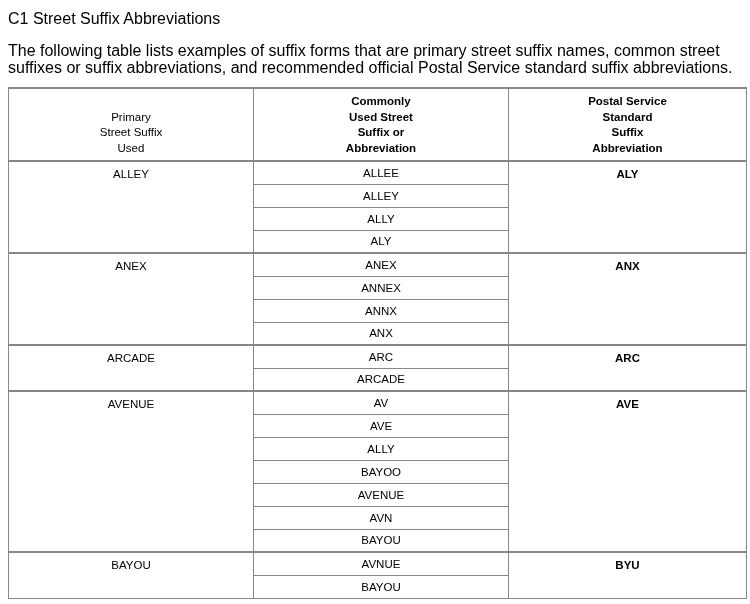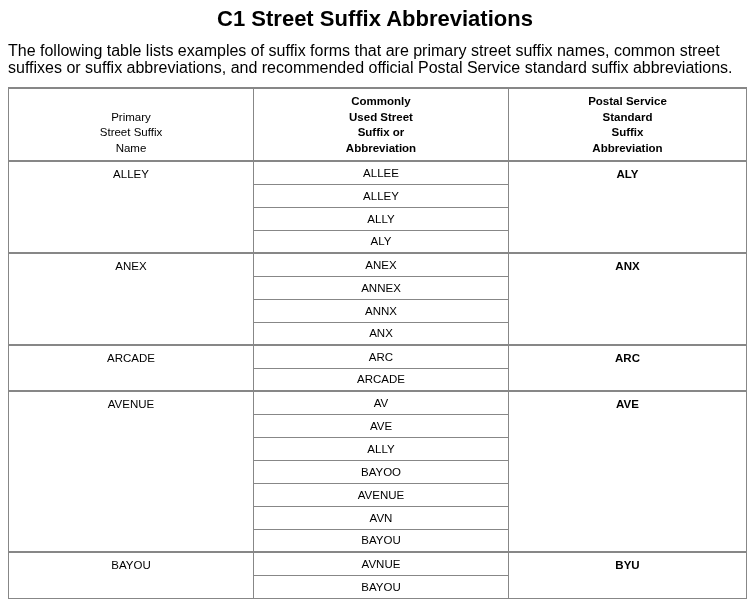--- a/index.html
+++ b/index.html
@@ -8,25 +8,24 @@
   body {
     width: 750px;
     height: 604px;
     overflow: hidden;
     margin: 0;
     padding: 8px;
     font-family: "Liberation Sans", sans-serif;
     color: var(--text-color);
   }
   h1.page-title {
-    font-size: 22px;
-    font-weight: bold;
+    font-size: 16px;
+    font-weight: normal;
     line-height: 21px;
     margin: 0 0 13px 0;
-    text-align: center;
   }
   p.intro {
     font-size: 16px;
     line-height: 17px;
     margin: 0 0 11px 0;
     max-width: 738px;
   }
   table.suffix-table {
     border-collapse: collapse;
     table-layout: fixed;
@@ -72,21 +71,21 @@
 <table class="suffix-table">
   <colgroup>
     <col style="width:245px">
     <col style="width:255px">
     <col style="width:238px">
   </colgroup>
   <thead>
     <tr>
       <th class="reg">Primary
 Street Suffix
-Name</th>
+Used</th>
       <th>Commonly
 Used Street
 Suffix or
 Abbreviation</th>
       <th>Postal Service
 Standard
 Suffix
 Abbreviation</th>
     </tr>
   </thead>

